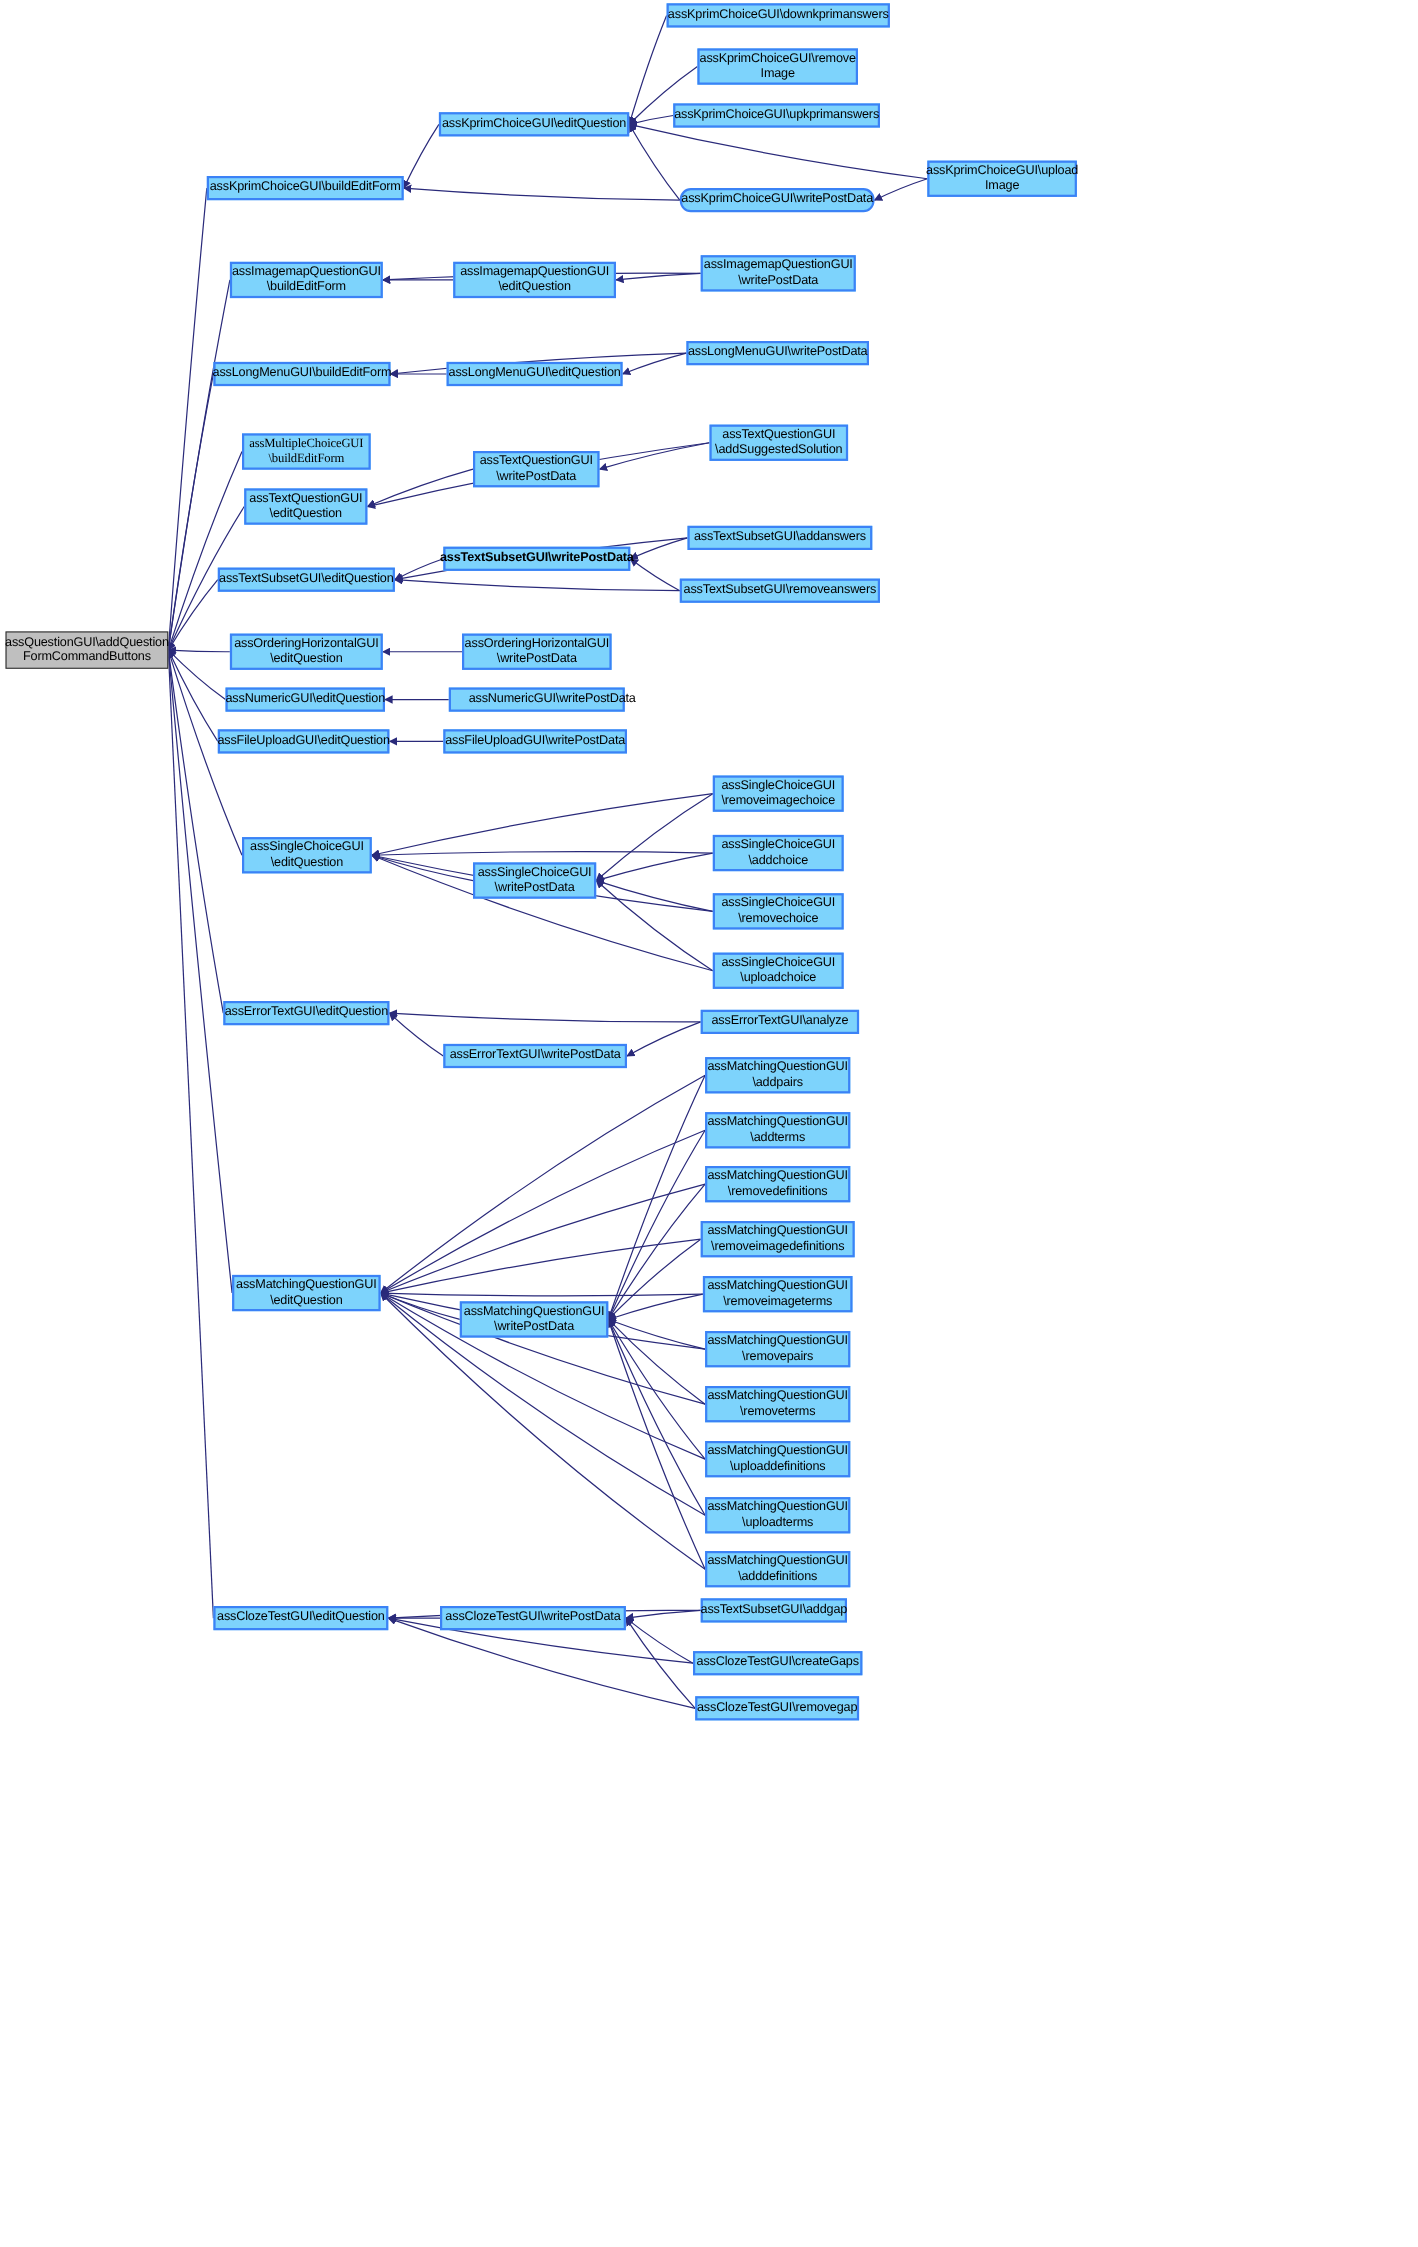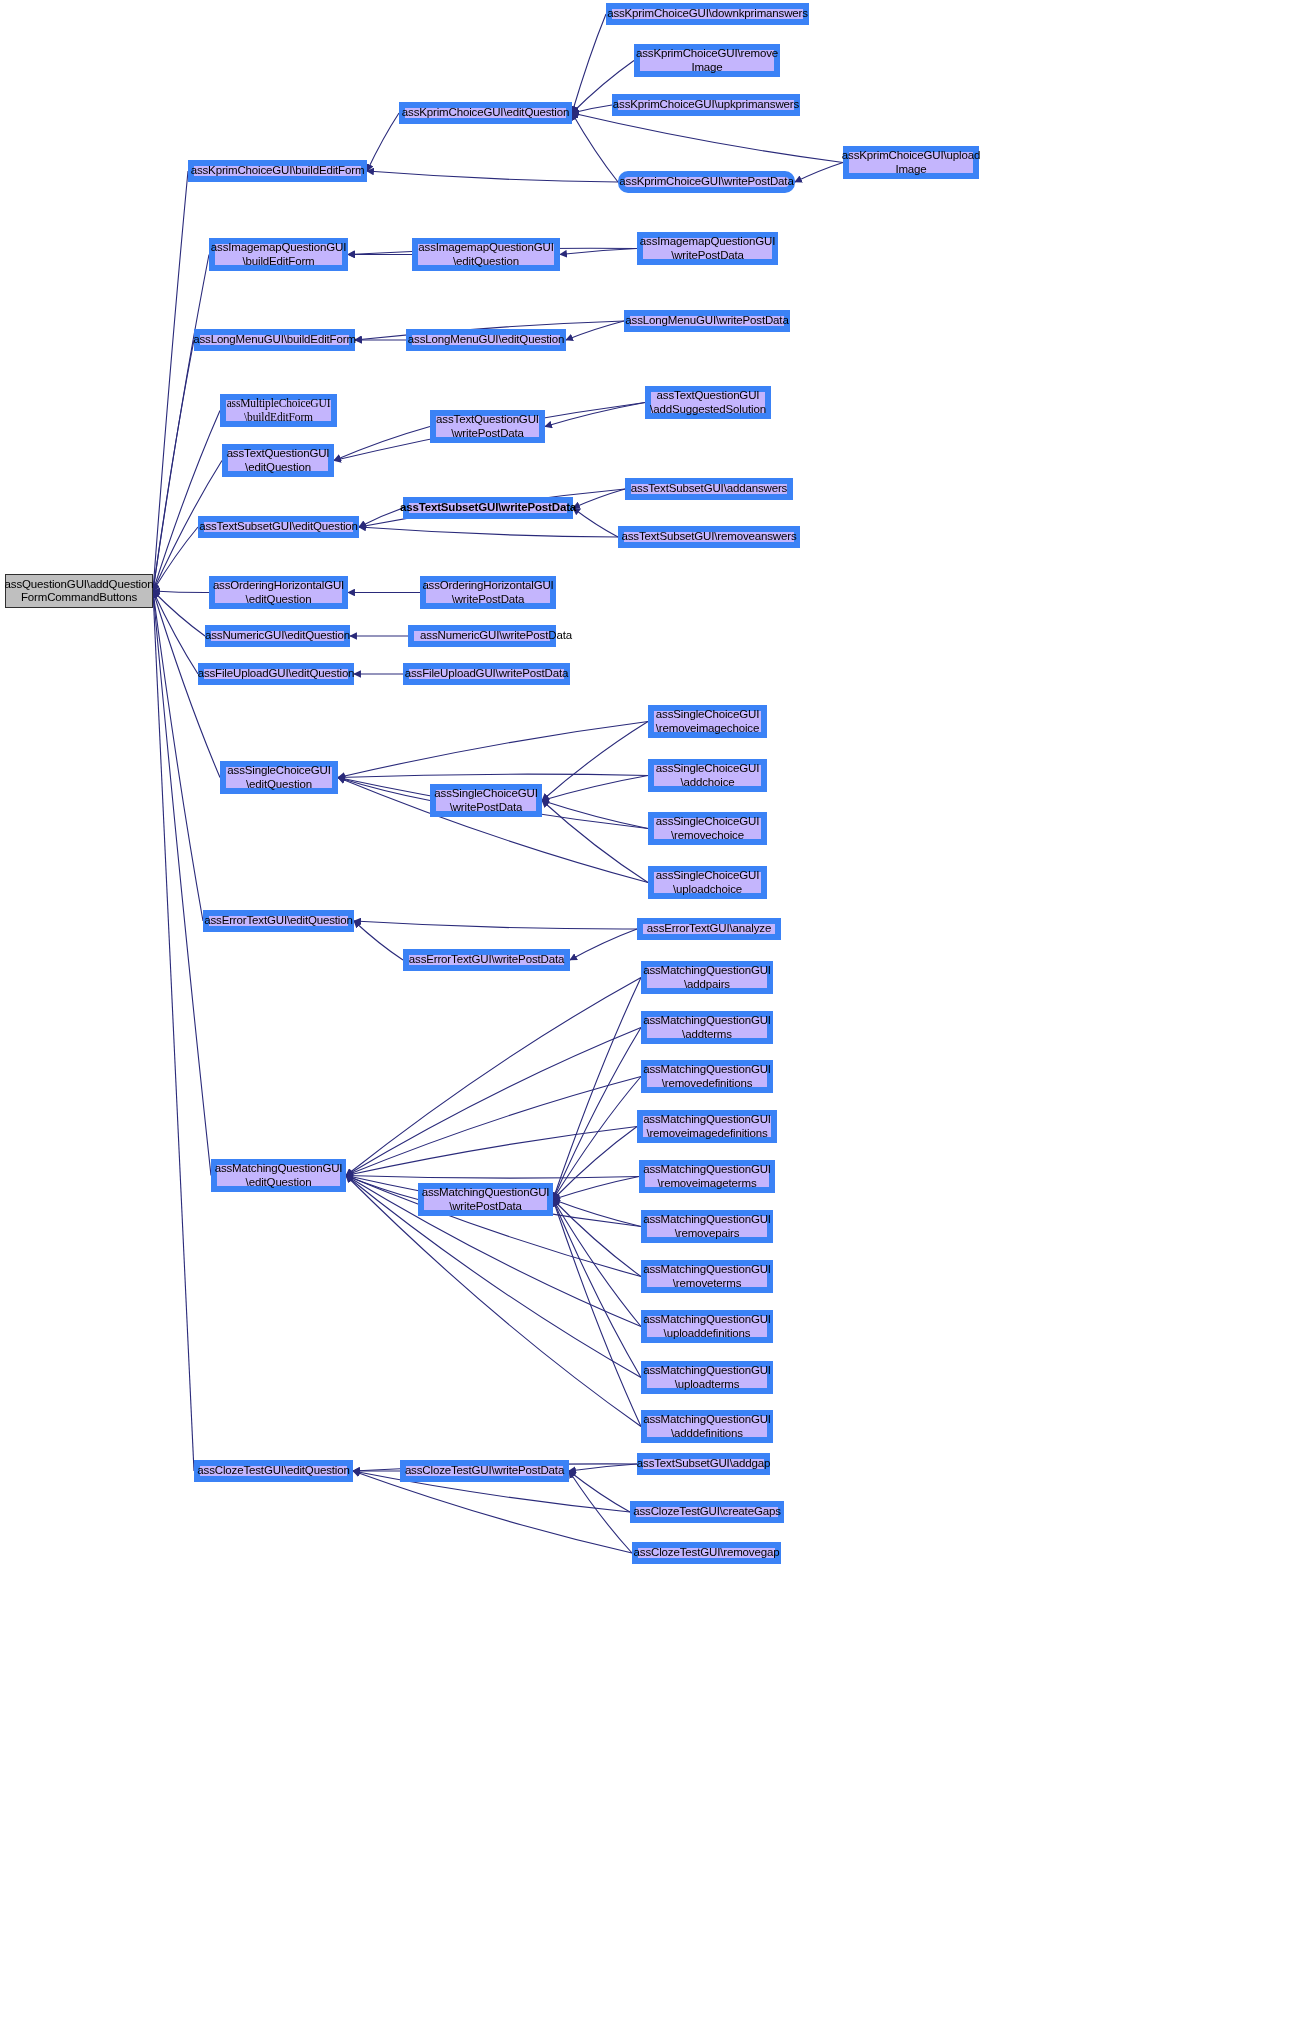--- a/index.html
+++ b/index.html
@@ -8,22 +8,22 @@
     width:1289px;
     height:2043px;
     background:#ffffff;
     font-family:"Liberation Sans", sans-serif;
     overflow:hidden;
   }
   #edges{position:absolute;left:0;top:0;width:1289px;height:2043px;pointer-events:none;}
   .node{
     position:absolute;
     box-sizing:border-box;
-    border:6px solid #3b82f6;
-    background:#c4b5fd;
+    border:2px solid #3b82f6;
+    background:#7dd3fc;
     color:#000000;
     font-size:11.5px;
     line-height:13.5px;
     display:flex;
     align-items:center;
     justify-content:center;
     text-align:center;
     white-space:pre-line;
     letter-spacing:-0.15px;
     z-index:2;
@@ -155,21 +155,21 @@
 \addSuggestedSolution</div>
       <div class="node" style="left: 198px; top: 516px; width: 161px; height: 22px;">assTextSubsetGUI\editQuestion</div>
       <div class="node" style="left: 403px; top: 497px; width: 170px; height: 22px; font-weight: bold;">assTextSubsetGUI\writePostData</div>
       <div class="node" style="left: 625px; top: 478px; width: 168px; height: 22px;">assTextSubsetGUI\addanswers</div>
       <div class="node" style="left: 618px; top: 526px; width: 182px; height: 22px;">assTextSubsetGUI\removeanswers</div>
       <div class="node" style="left: 209px; top: 576px; width: 139px; height: 33px;">assOrderingHorizontalGUI
 \editQuestion</div>
       <div class="node" style="left: 420px; top: 576px; width: 136px; height: 33px;">assOrderingHorizontalGUI
 \writePostData</div>
       <div class="node" style="left: 205px; top: 625px; width: 145px; height: 22px;">assNumericGUI\editQuestion</div>
-      <div class="node" style="left: 408px; top: 625px; width: 148px; height: 22px; padding-left: 28px;">assNumericGUI\writePostData</div>
+      <div class="node" style="left: 408px; top: 625px; width: 160px; height: 22px; padding-left: 28px;">assNumericGUI\writePostData</div>
       <div class="node" style="left: 198px; top: 663px; width: 156px; height: 22px;">assFileUploadGUI\editQuestion</div>
       <div class="node" style="left: 403px; top: 663px; width: 167px; height: 22px;">assFileUploadGUI\writePostData</div>
       <div class="node" style="left: 220px; top: 761px; width: 118px; height: 33px;">assSingleChoiceGUI
 \editQuestion</div>
       <div class="node" style="left: 430px; top: 784px; width: 112px; height: 33px;">assSingleChoiceGUI
 \writePostData</div>
       <div class="node" style="left: 648px; top: 705px; width: 119px; height: 33px;">assSingleChoiceGUI
 \removeimagechoice</div>
       <div class="node" style="left: 648px; top: 759px; width: 119px; height: 33px;">assSingleChoiceGUI
 \addchoice</div>

